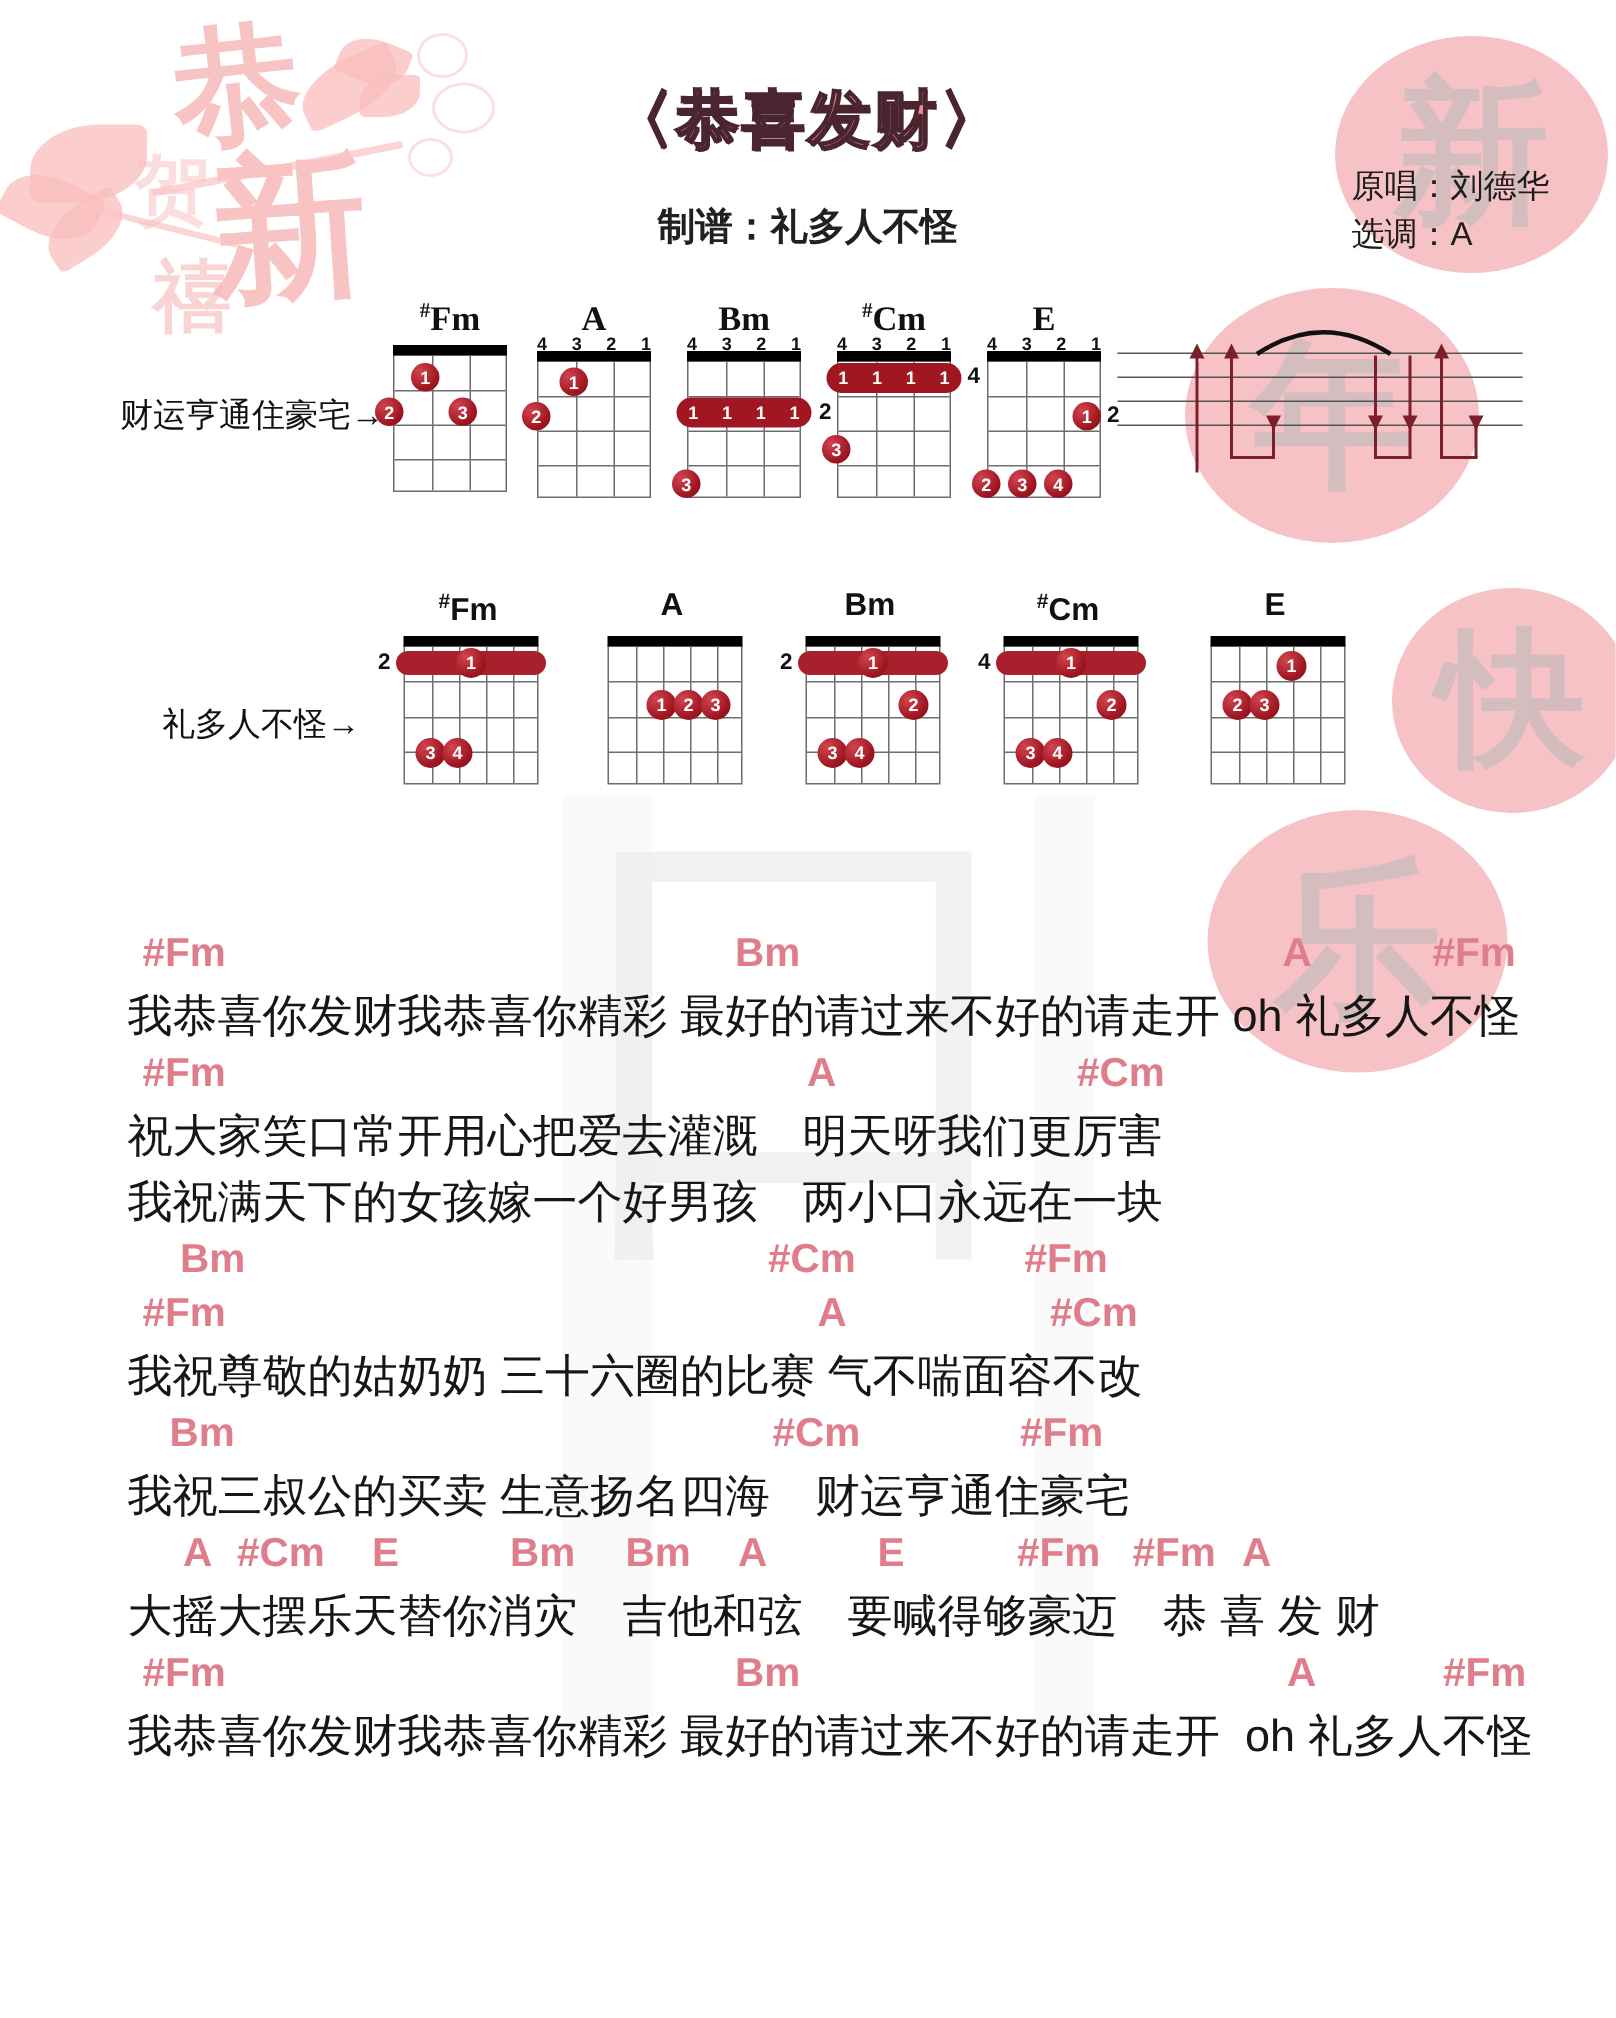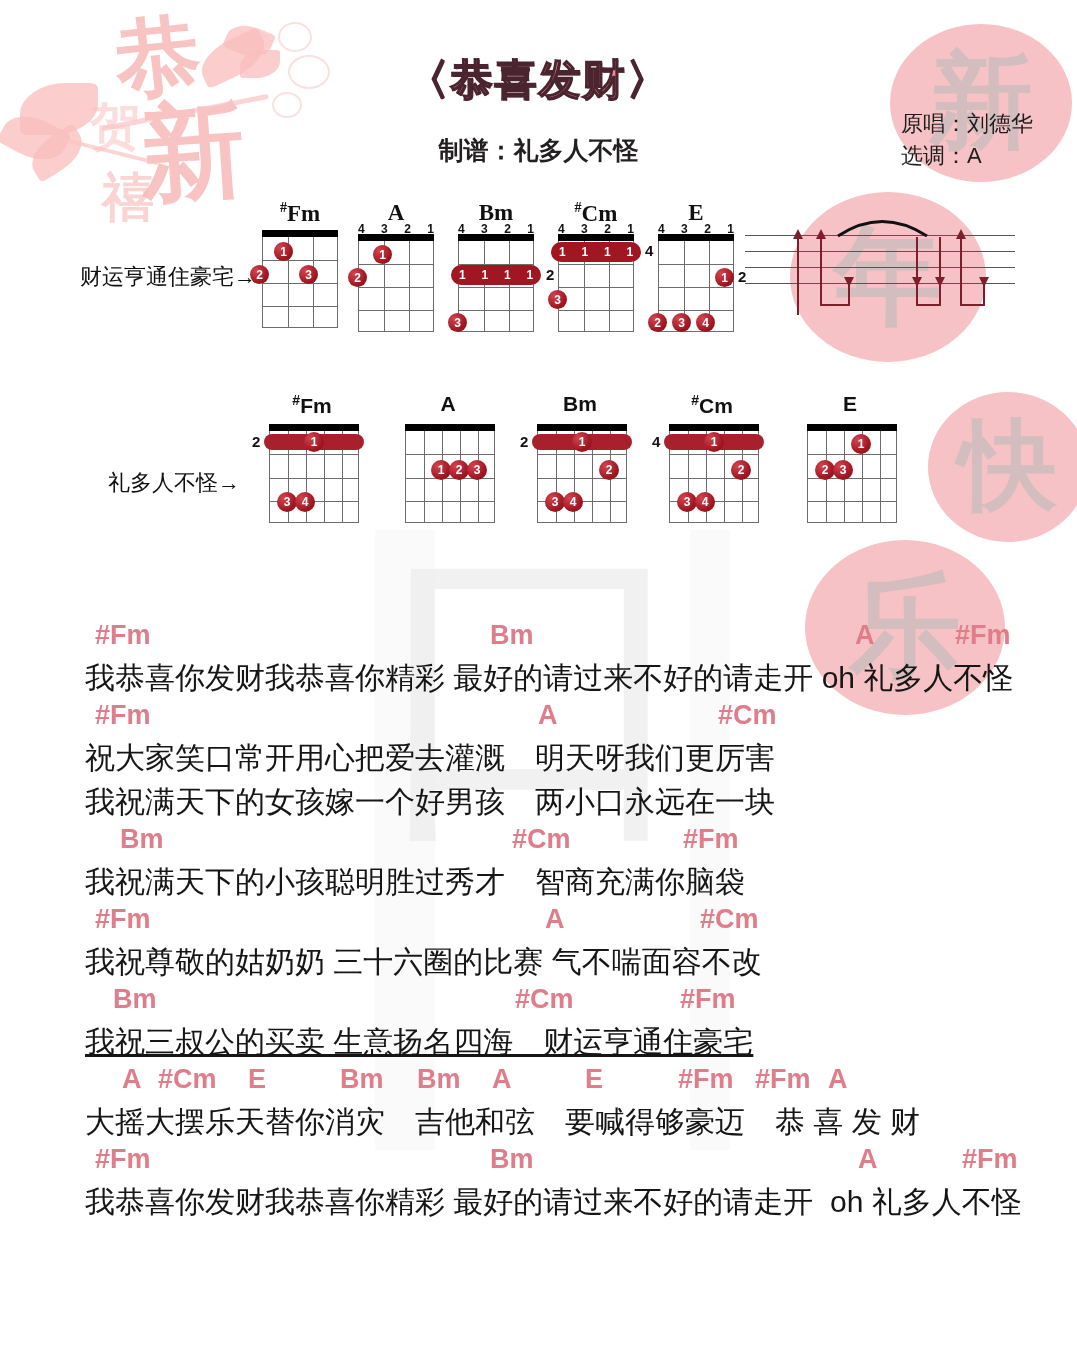--- a/index.html
+++ b/index.html
@@ -431,29 +431,28 @@
         <div class="chordline"><span class="ch" style="left: 95px;">#Fm</span><span class="ch" style="left: 490px;">Bm</span><span class="ch" style="left: 855px;">A</span><span class="ch" style="left: 955px;">#Fm</span></div>
         <div class="lyricline" style="padding-left: 85px;">我恭喜你发财我恭喜你精彩 最好的请过来不好的请走开 oh 礼多人不怪</div>
       </div>
       <div class="lblock">
         <div class="chordline"><span class="ch" style="left: 95px;">#Fm</span><span class="ch" style="left: 538px;">A</span><span class="ch" style="left: 718px;">#Cm</span></div>
         <div class="lyricline" style="padding-left: 85px;">祝大家笑口常开用心把爱去灌溉　明天呀我们更厉害</div>
         <div class="lyricline" style="padding-left: 85px;">我祝满天下的女孩嫁一个好男孩　两小口永远在一块</div>
       </div>
       <div class="lblock">
         <div class="chordline"><span class="ch" style="left: 120px;">Bm</span><span class="ch" style="left: 512px;">#Cm</span><span class="ch" style="left: 683px;">#Fm</span></div>
-        <div class="lyricline" style="padding-left: 85px;">我祝满天下的小孩聪明胜过秀才　智商充满你脑袋</div>
       </div>
       <div class="lblock">
         <div class="chordline"><span class="ch" style="left: 95px;">#Fm</span><span class="ch" style="left: 545px;">A</span><span class="ch" style="left: 700px;">#Cm</span></div>
         <div class="lyricline" style="padding-left: 85px;">我祝尊敬的姑奶奶 三十六圈的比赛 气不喘面容不改</div>
       </div>
       <div class="lblock">
         <div class="chordline"><span class="ch" style="left: 113px;">Bm</span><span class="ch" style="left: 515px;">#Cm</span><span class="ch" style="left: 680px;">#Fm</span></div>
-        <div class="lyricline" style="padding-left: 85px; text-decoration: underline;">我祝三叔公的买卖 生意扬名四海　财运亨通住豪宅</div>
+        <div class="lyricline" style="padding-left: 85px;">我祝三叔公的买卖 生意扬名四海　财运亨通住豪宅</div>
       </div>
       <div class="lblock">
         <div class="chordline"><span class="ch" style="left: 122px;">A</span><span class="ch" style="left: 158px;">#Cm</span><span class="ch" style="left: 248px;">E</span><span class="ch" style="left: 340px;">Bm</span><span class="ch" style="left: 417px;">Bm</span><span class="ch" style="left: 492px;">A</span><span class="ch" style="left: 585px;">E</span><span class="ch" style="left: 678px;">#Fm</span><span class="ch" style="left: 755px;">#Fm</span><span class="ch" style="left: 828px;">A</span></div>
         <div class="lyricline" style="padding-left: 85px;">大摇大摆乐天替你消灾　吉他和弦　要喊得够豪迈　恭 喜 发 财</div>
       </div>
       <div class="lblock">
         <div class="chordline"><span class="ch" style="left: 95px;">#Fm</span><span class="ch" style="left: 490px;">Bm</span><span class="ch" style="left: 858px;">A</span><span class="ch" style="left: 962px;">#Fm</span></div>
         <div class="lyricline" style="padding-left: 85px;">我恭喜你发财我恭喜你精彩 最好的请过来不好的请走开  oh 礼多人不怪</div>
       </div>
     </div>

